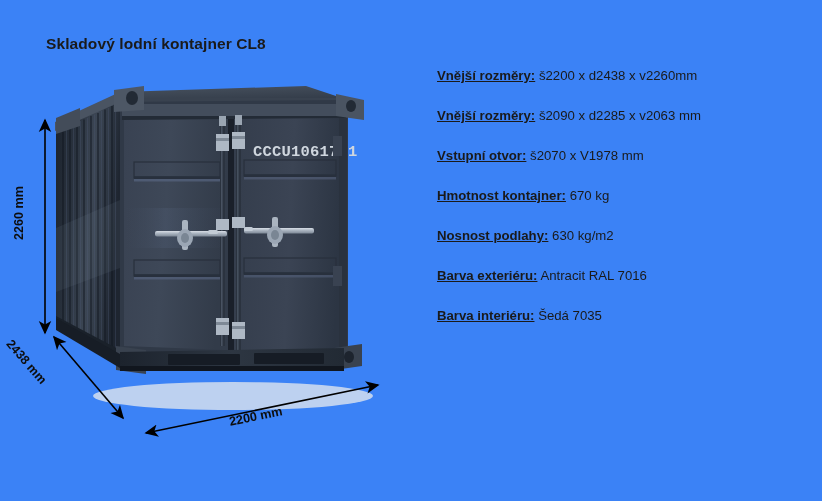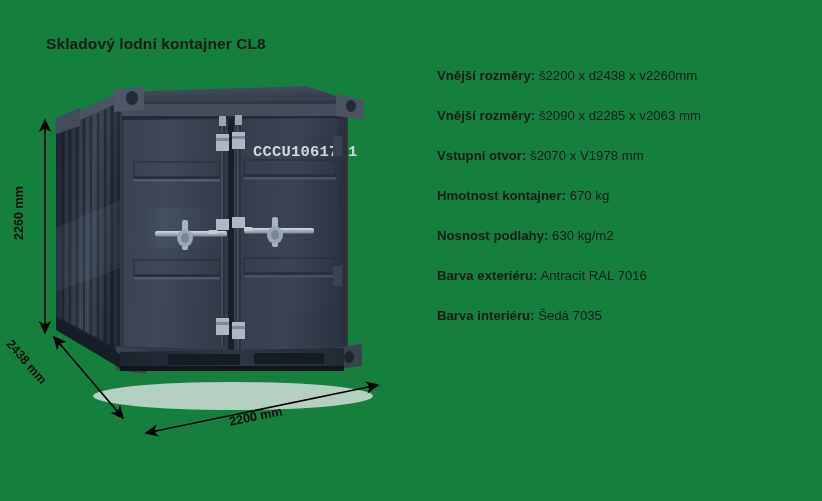--- a/index.html
+++ b/index.html
@@ -8,21 +8,21 @@
     background: #ffffff;
   }
   body {
     font-family: "Liberation Sans", sans-serif;
     color: #111111;
   }
   #page {
     position: relative;
     width: 822px;
     height: 501px;
-    background: #15803d;
+    background: #3b82f6;
     overflow: hidden;
   }
 
   
   #page-title {
     position: absolute;
     left: 46px;
     top: 35px;
     font-size: 15.5px;
     font-weight: bold;
@@ -40,20 +40,21 @@
   }
   .spec-row {
     font-size: 13.2px;
     line-height: 1.25;
     color: #1a1a1a;
     margin-bottom: 23.5px;
     white-space: nowrap;
   }
   .spec-label {
     font-weight: bold;
+    text-decoration: underline;
   }
   .spec-value {
     font-weight: normal;
     margin-top: 40px;
   }
 
   
   #container-figure {
     position: absolute;
     left: 48px;

